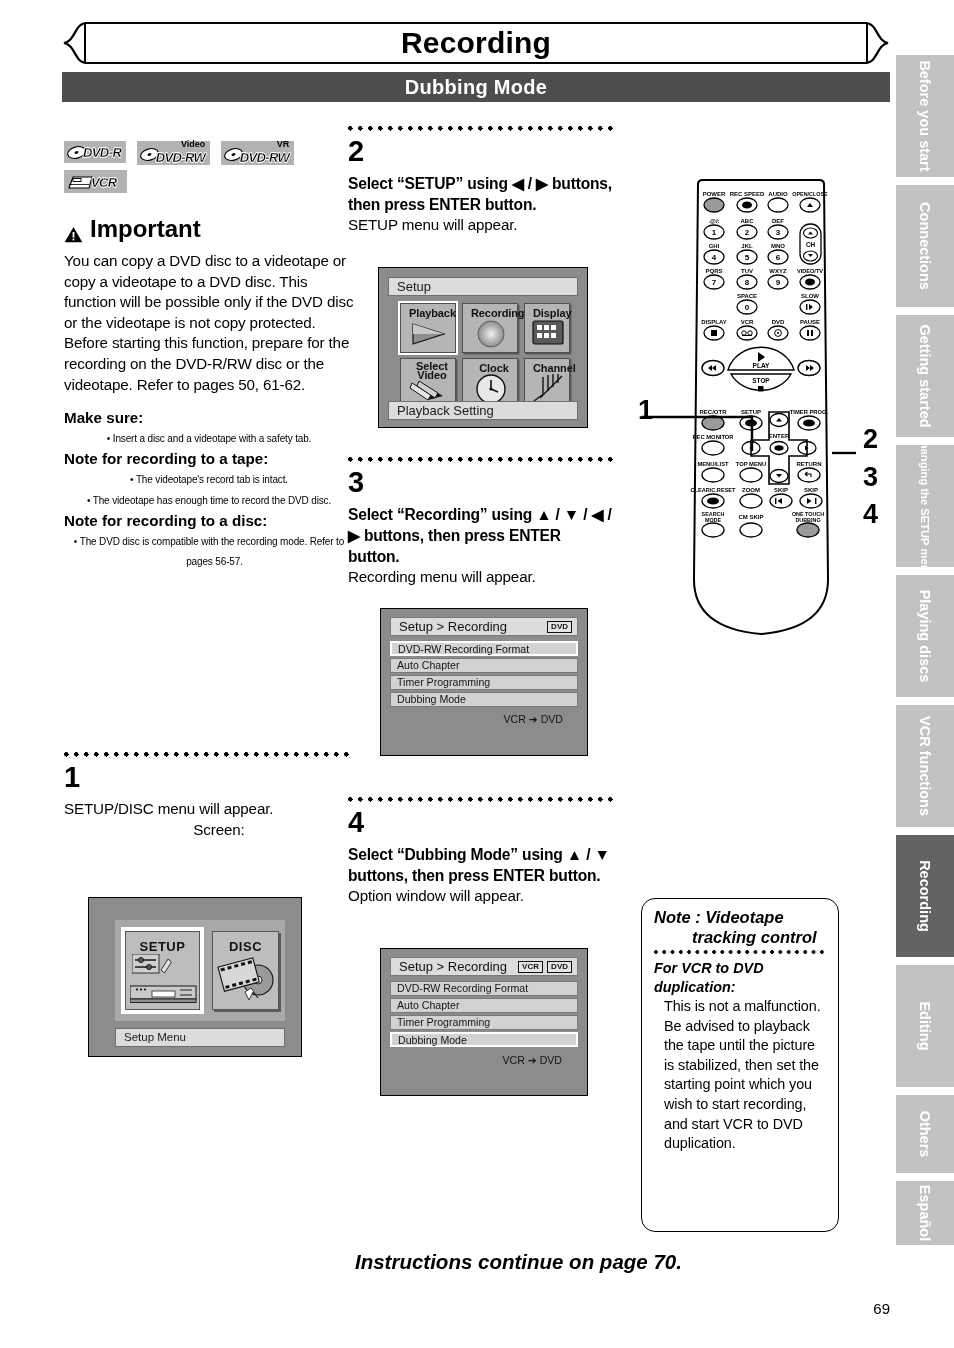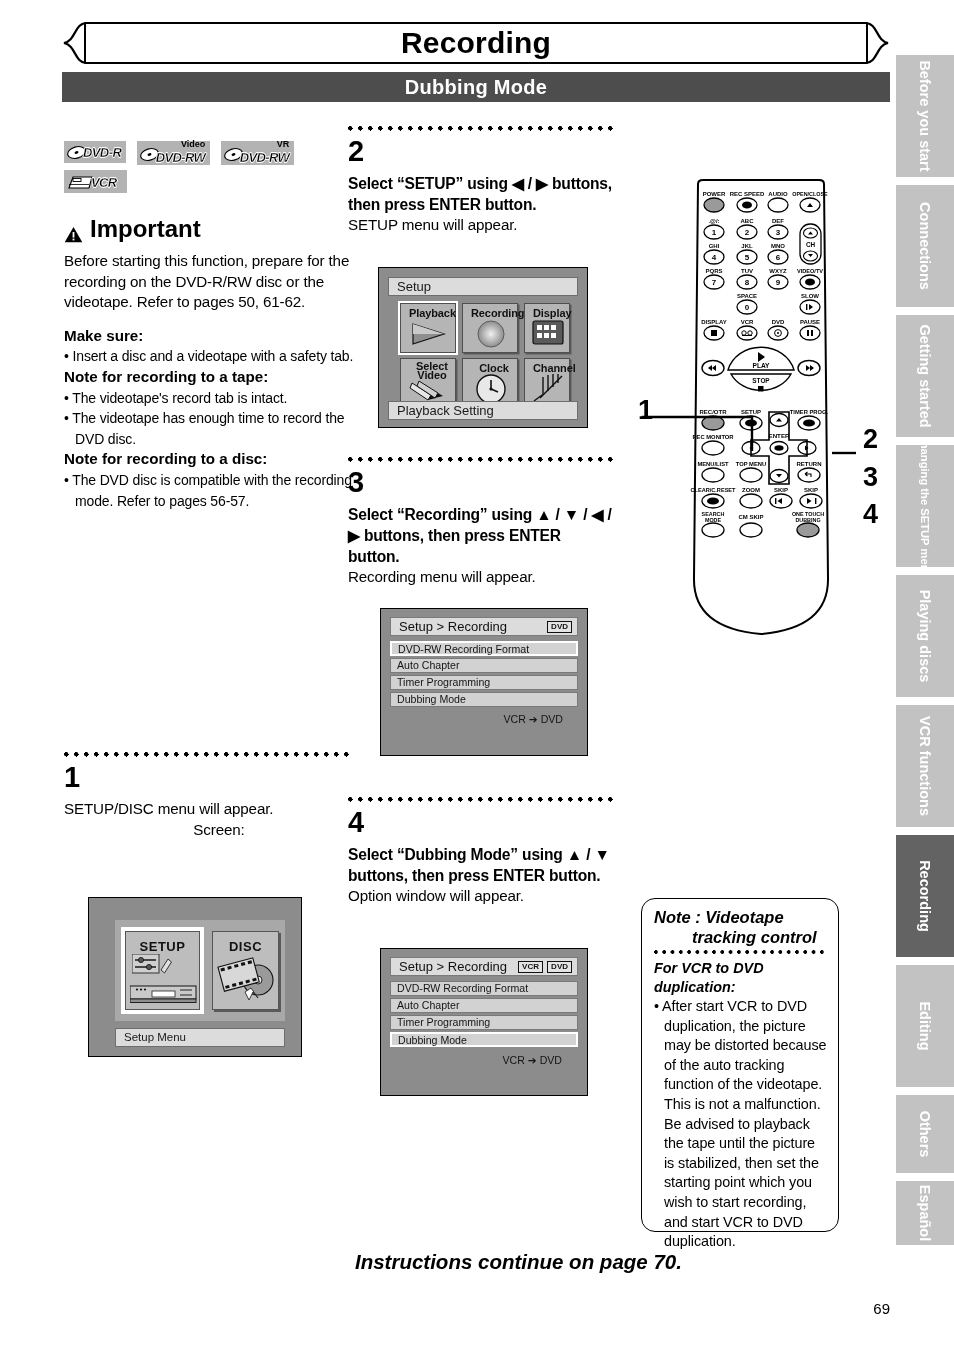--- a/index.html
+++ b/index.html
@@ -66,21 +66,21 @@
   .col-l { position: absolute; left: 64px; top: 188px; width: 290px; margin-top: 27px; }
   .important {
     font-size: 24px; font-weight: bold; margin-bottom: 8px;
     display: flex; align-items: center; gap: 7px;
   }
   .warn-tri { display: inline-block; width: 19px; height: 17px; }
   .body-p {
     font-size: 15.2px; line-height: 20.6px; letter-spacing: -0.15px;
   }
   .bold-head { font-size: 15.2px; font-weight: bold; line-height: 20.6px; }
-  .bullet { font-size: 14px; line-height: 20.6px; padding-left: 11px; text-indent: -11px; letter-spacing: -0.15px;}
+  .bullet { font-size: 10px; line-height: 20.6px; padding-left: 11px; text-indent: -11px; letter-spacing: -0.15px; text-align: center;}
 
   
   .dots {
     height: 8px; margin-bottom: 2px;
     background-image: radial-gradient(circle at 2.4px 2.4px, #000 2.1px, transparent 2.3px);
     background-size: 10px 8px; background-repeat: repeat-x;
   }
   .stepnum { font-size: 29px; font-weight: bold; line-height: 30px; margin-bottom: 7px; }
   .stepbold { font-size: 15.6px; font-weight: bold; line-height: 21px; letter-spacing: -0.2px; }
   .steptext { font-size: 15.2px; line-height: 20.6px; letter-spacing: -0.15px; }
@@ -246,20 +246,21 @@
     <div class="important">
       <span class="warn-tri">
         <svg width="19" height="17" viewBox="0 0 19 17">
             <path d="M9.5 1 L18.3 16.2 L0.7 16.2 Z" fill="#000"></path>
             <rect x="8.6" y="6" width="1.8" height="5.6" fill="#fff"></rect>
             <rect x="8.6" y="12.6" width="1.8" height="1.8" fill="#fff"></rect>
           </svg>
       </span>
       <span>Important</span>
     </div>
+    <div class="body-p">You can copy a DVD disc to a videotape or copy a videotape to a DVD disc. This function will be possible only if the DVD disc or the videotape is not copy protected.</div>
     <div class="body-p">Before starting this function, prepare for the recording on the DVD-R/RW disc or the videotape. Refer to pages 50, 61-62.</div>
 
     <div style="height:13px"></div>
     <div class="bold-head">Make sure:</div>
     <div class="bullet">• <span>Insert a disc and a videotape with a safety tab.</span></div>
     <div class="bold-head">Note for recording to a tape:</div>
     <div class="bullet">• <span>The videotape's record tab is intact.</span></div>
     <div class="bullet">• <span>The videotape has enough time to record the DVD disc.</span></div>
     <div class="bold-head">Note for recording to a disc:</div>
     <div class="bullet">• <span>The DVD disc is compatible with the recording mode. Refer to pages 56-57.</span></div>
@@ -654,21 +655,20 @@
   <div class="callout" style="left:638px;top:395px;">1</div>
   <div class="callout" style="left:863px;top:424px;">2</div>
   <div class="callout" style="left:863px;top:462px;">3</div>
   <div class="callout" style="left:863px;top:499px;">4</div>
 
   <div class="notebox">
     <div class="note-t1">Note : Videotape</div>
     <div class="note-t2">tracking control</div>
     <div class="note-dots"></div>
     <div class="note-sub">For VCR to DVD duplication:</div>
-    <div class="note-body">• <span>After start VCR to DVD duplication, the picture may be distorted because of the auto tracking function of the videotape.</span></div>
     <div class="note-body2">This is not a malfunction. Be advised to playback the tape until the picture is stabilized, then set the starting point which you wish to start recording, and start VCR to DVD duplication.</div>
   </div>
 
   <div class="continue">Instructions continue on page 70.</div>
   <div class="pageno">69</div>
 
   <div class="tabs">
     <div class="tab" style="height:122px;">
         <span>Before you start</span>
       </div>

